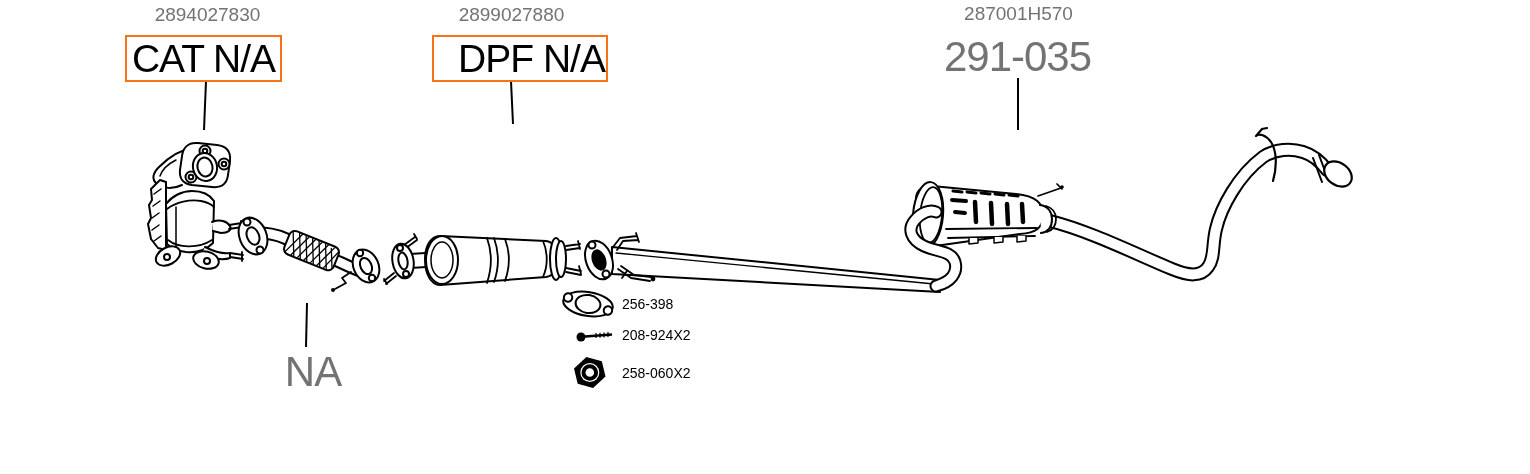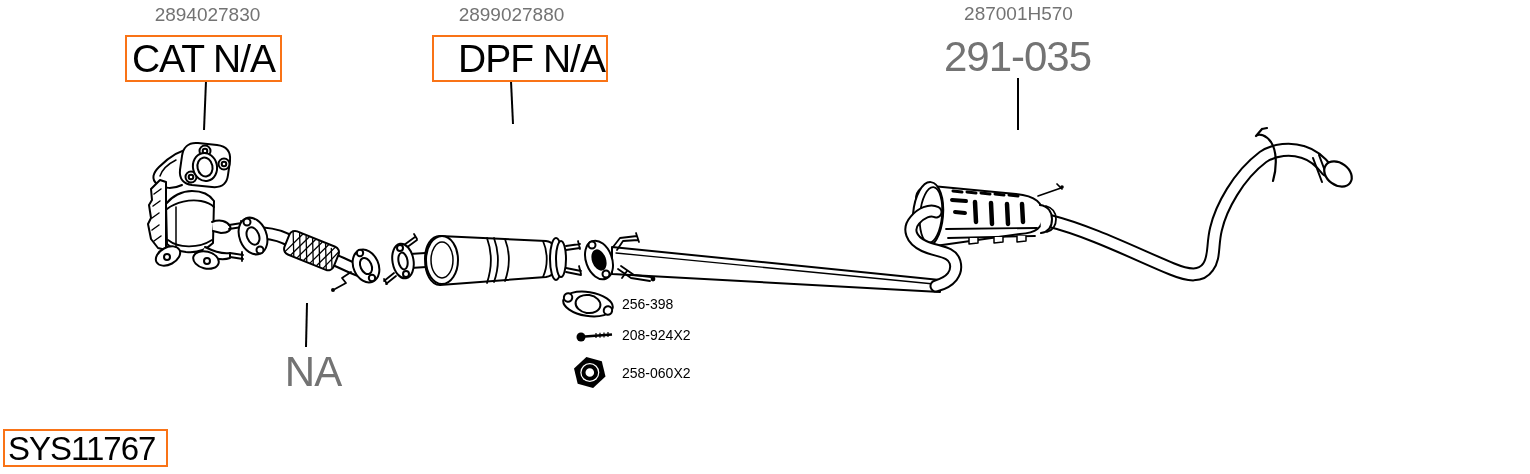--- a/index.html
+++ b/index.html
@@ -181,17 +181,14 @@
   <div class="hw-row" style="left:556px;top:354px;text-align:center;">
     <svg class="hw-icon" width="58" height="37" viewBox="0 0 58 37">
       <polygon points="49.5,22.6 37.1,34 21.7,29.8 18,14.4 30.4,3 45.8,7.2" fill="#000"></polygon>
       <circle cx="33.8" cy="18.5" r="9.5" fill="#fff"></circle>
       <circle cx="33.8" cy="18.5" r="6.3" fill="#fff" stroke="#000" stroke-width="4"></circle>
     </svg>
     <span class="hw-label">258-060X2</span>
   </div>
 
 
-  <div class="callout-box" id="sys-box">
-    <span>SYS11767</span>
-  </div>
 
 </div>
 
 </body></html>

